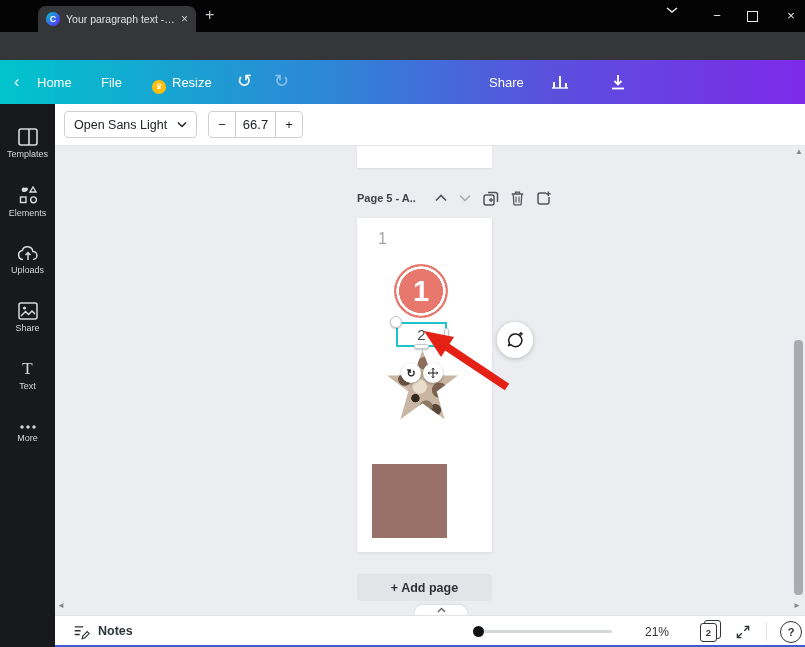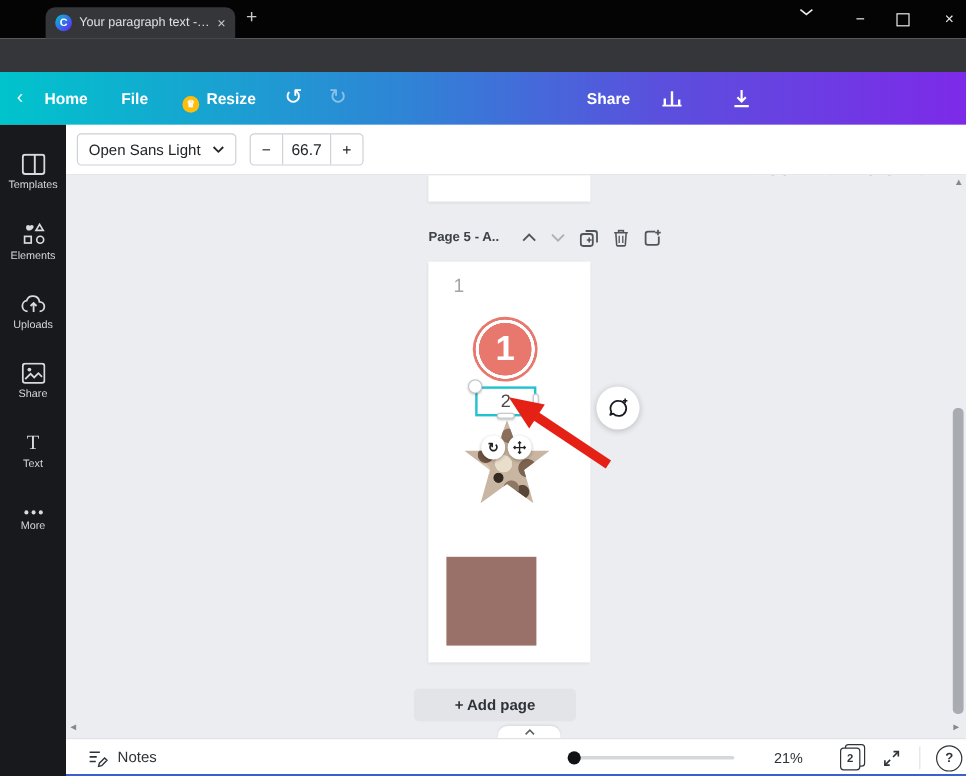--- a/index.html
+++ b/index.html
@@ -27,21 +27,21 @@
   .urlpill{left:88px;top:36.5px;width:604px;height:19px;border-radius:10px;background:#28292c;
        display:flex;align-items:center;padding:0 10px;box-sizing:border-box;gap:7px}
   .url-domain{color:#e8eaed;font-size:11px;white-space:nowrap}
   .url-path{color:#9aa0a6;font-size:11px;white-space:nowrap}
   .avatar{left:753px;top:35px;width:21px;height:21px;border-radius:50%;background:#1b7d63;color:#fff;
        font-size:10px;font-weight:700;display:flex;align-items:center;justify-content:center}
 
   
   .cheader{left:0;top:60px;width:805px;height:44px;
        background:linear-gradient(90deg,#00c4cc 0%,#2f84d6 42%,#5a50dd 68%,#7d2ae8 100%)}
-  .hbtn{color:#fff;font-size:13px;font-weight:700}
+  .hbtn{color:#fff;font-size:13px;font-weight:400}
   .hdivider{top:70px;width:1px;height:24px;background:rgba(255,255,255,.3)}
   .undoredo{color:#fff;font-size:18px;line-height:18px;font-weight:400}
   .trypro{left:361px;top:67px;height:30px;background:rgba(255,255,255,.18);border-radius:4px;
        display:flex;align-items:center;padding:0 12px;gap:7px;color:#fff;font-size:12.5px;font-weight:700}
   .crown{color:#ffd21f;font-size:12px}
   .resize-badge{width:14px;height:14px;border-radius:50%;background:#ffbe0b;color:#fff;font-size:8px;
        display:inline-flex;align-items:center;justify-content:center;margin-right:6px;vertical-align:-2px}
   .printbtn{left:630px;top:67px;height:30px;background:#fff;border-radius:4px;display:flex;
        align-items:center;padding:0 11px;gap:8px;color:#0e1318;font-size:12.5px;font-weight:600}
   .hmore{left:770px;top:67px;width:29px;height:29px;background:#fff;border-radius:4px;color:#0e1318;
@@ -98,31 +98,31 @@
          radial-gradient(circle at 55% 78%,#8d7864 0 9%,rgba(0,0,0,0) 10%),
          radial-gradient(circle at 46% 50%,#e9ddcb 0 13%,rgba(0,0,0,0) 14%),
          radial-gradient(circle at 68% 82%,#5a4637 0 7%,rgba(0,0,0,0) 8%),
          radial-gradient(circle at 22% 58%,#d9c9b4 0 8%,rgba(0,0,0,0) 9%),
          radial-gradient(circle at 52% 18%,#8a6f5c 0 8%,rgba(0,0,0,0) 9%)}
   .floatbtn{width:20px;height:20px;border-radius:50%;background:#fff;box-shadow:0 1px 3px rgba(0,0,0,.3);
        display:flex;align-items:center;justify-content:center;color:#222;font-size:11px}
   .square{left:15px;top:246px;width:75px;height:74px;background:#9a7168}
   .commentbtn{left:442px;top:176px;width:36px;height:36px;border-radius:50%;background:#fff;
        box-shadow:0 1px 5px rgba(0,0,0,.22);display:flex;align-items:center;justify-content:center}
-  .addpage{left:290px;top:428px;width:135px;height:27px;background:#e2e4e8;border-radius:4px;
+  .addpage{left:302px;top:428px;width:135px;height:27px;background:#e2e4e8;border-radius:4px;
        display:flex;align-items:center;justify-content:center;font-size:12.5px;font-weight:600;color:#2e3338}
   .collapse-tab{left:360px;top:459px;width:52px;height:10px;background:#fff;border-radius:8px 8px 0 0;
        box-shadow:0 -1px 2px rgba(0,0,0,.08);display:flex;align-items:center;justify-content:center;color:#5f6368}
   .vthumb{left:739px;top:194px;width:9px;height:255px;background:#a8acb1;border-radius:4px}
   .scroll-arrow{color:#84888d;font-size:8px;line-height:8px}
 
   
   .notesbar{left:55px;top:615px;width:750px;height:32px;background:#fff;border-top:1px solid #e0e2e5;
        border-bottom:2px solid #3b5fd0;box-sizing:border-box}
-  .notes-label{font-size:12.5px;font-weight:400;color:#2e3338}
+  .notes-label{font-size:12.5px;font-weight:700;color:#2e3338}
   .slider-track{left:423px;top:14px;width:134px;height:3px;background:#d5d8db;border-radius:2px}
   .slider-knob{left:418px;top:10px;width:11px;height:11px;border-radius:50%;background:#101214}
   .zoomlevel{left:585px;top:9px;width:34px;text-align:center;font-size:12px;color:#2e3338}
   .pagecount{left:645px;top:7px;width:15px;height:17px;border:1.6px solid #30343a;border-radius:3px;
        background:#fff;display:flex;align-items:center;justify-content:center;font-size:9.5px;font-weight:700;color:#30343a}
   .pagecount-back{left:649px;top:4px;width:15px;height:17px;border:1.6px solid #30343a;border-radius:3px}
   .sdivider{left:711px;top:6px;width:1px;height:19px;background:#e0e3e6}
   .helpbtn{left:725px;top:5px;width:20px;height:20px;border:1.6px solid #30343a;border-radius:50%;
        display:flex;align-items:center;justify-content:center;font-size:11px;font-weight:700;color:#30343a}
 

